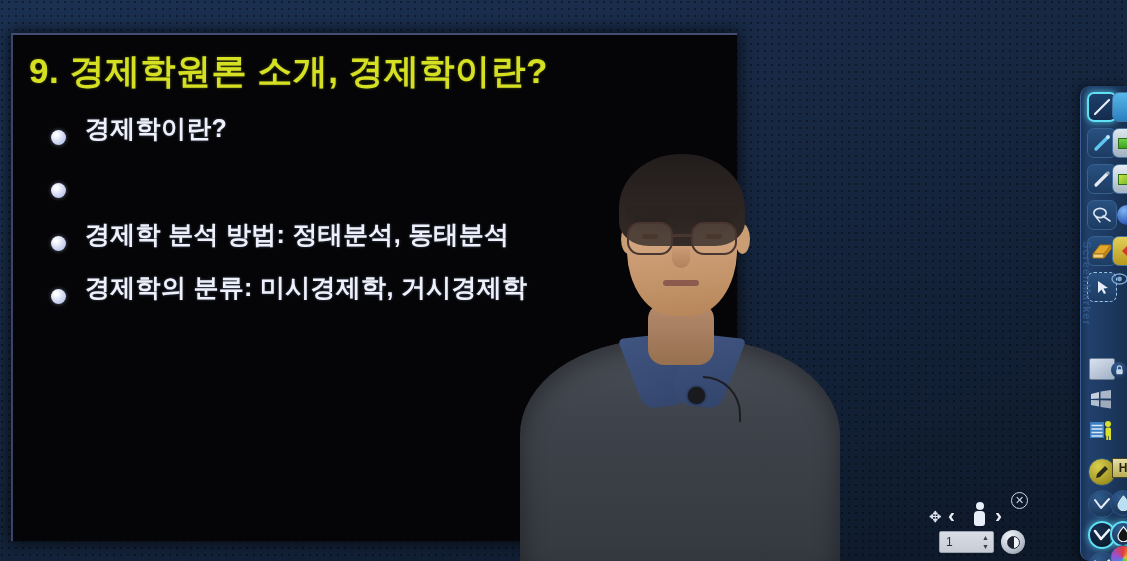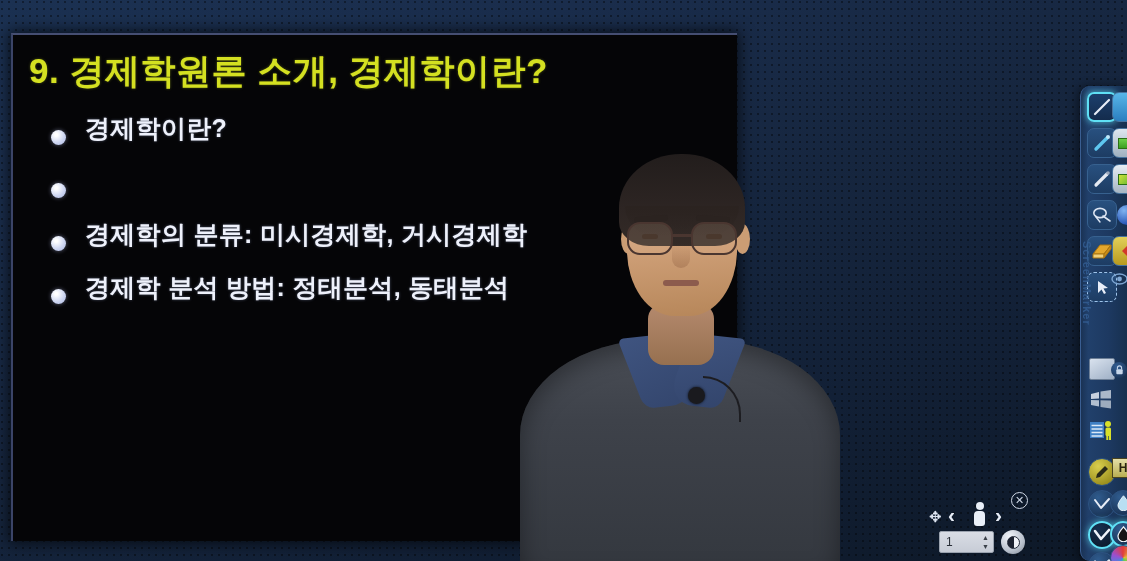--- a/index.html
+++ b/index.html
@@ -297,25 +297,25 @@
       <div class="bullets">
         <div class="bullet-row">
           <span class="bullet-dot"></span>
           <span class="bullet-text">경제학이란?</span>
         </div>
         <div class="bullet-row">
           <span class="bullet-dot"></span>
         </div>
         <div class="bullet-row">
           <span class="bullet-dot"></span>
-          <span class="bullet-text">경제학의 분류: 미시경제학, 거시경제학</span>
+          <span class="bullet-text">경제학 분석 방법: 정태분석, 동태분석</span>
         </div>
         <div class="bullet-row">
           <span class="bullet-dot"></span>
-          <span class="bullet-text">경제학 분석 방법: 정태분석, 동태분석</span>
+          <span class="bullet-text">경제학의 분류: 미시경제학, 거시경제학</span>
         </div>
       </div>
     </div>
   </div>
 
   <div id="presenter">
     <div class="p-shoulders"></div>
     <div class="p-collar-l"></div>
     <div class="p-collar-r"></div>
     <div class="p-neck"></div>

